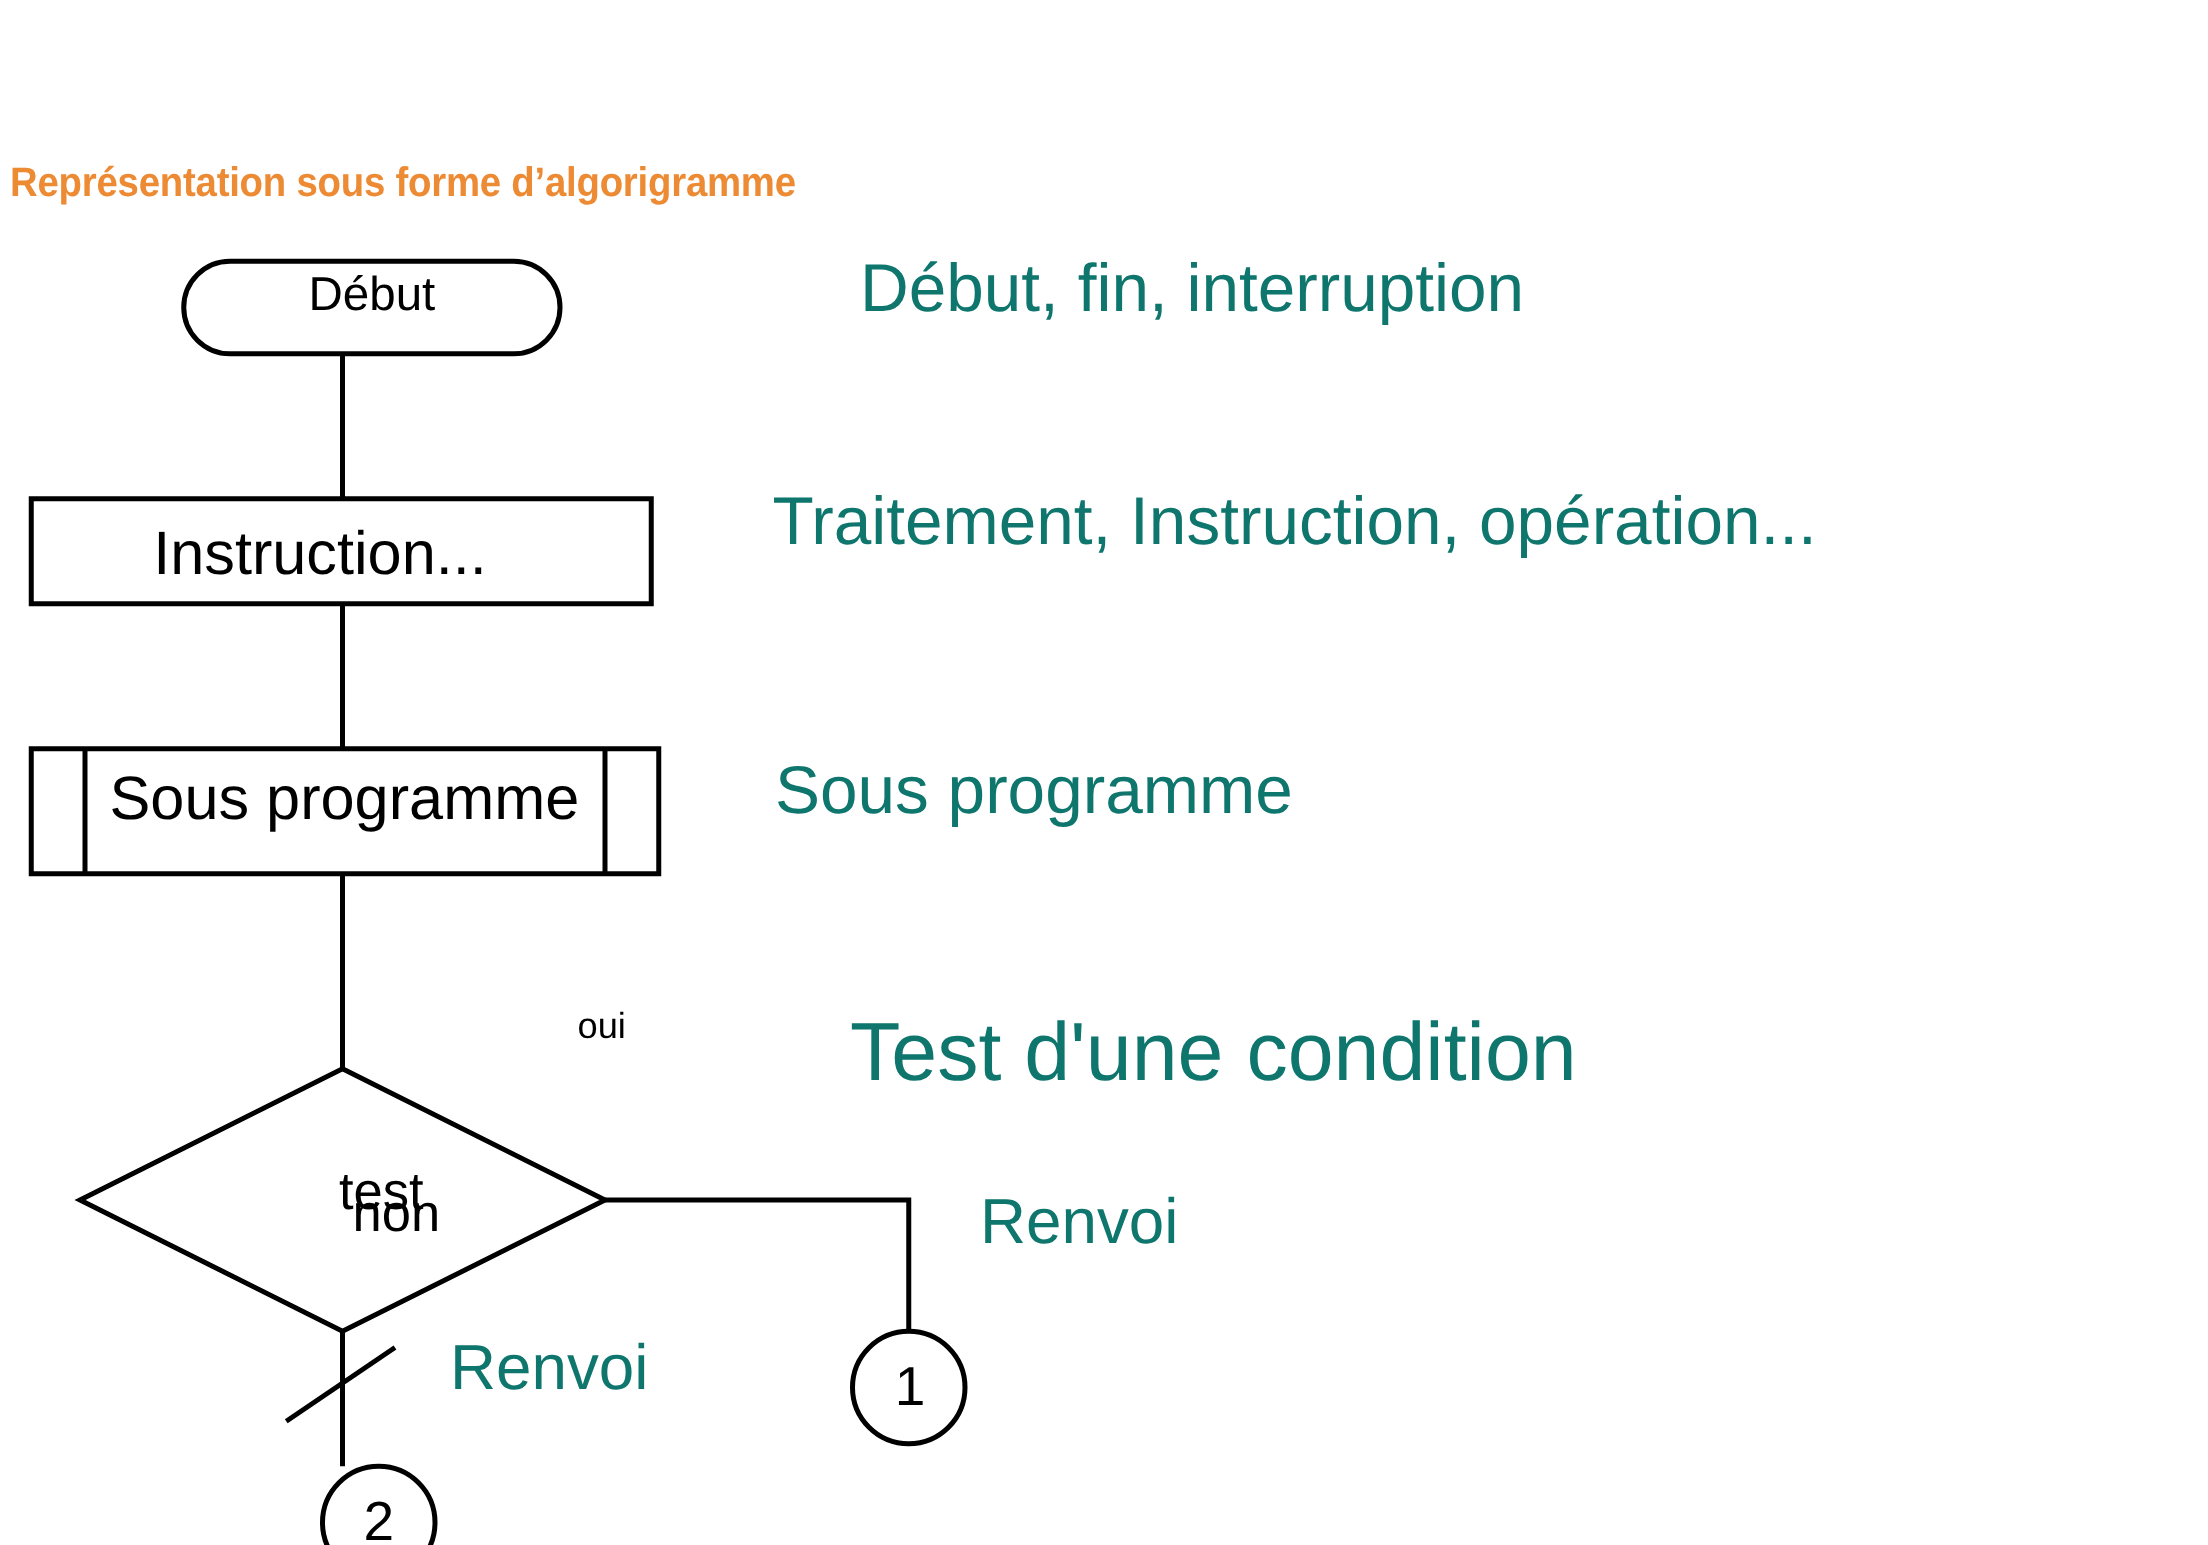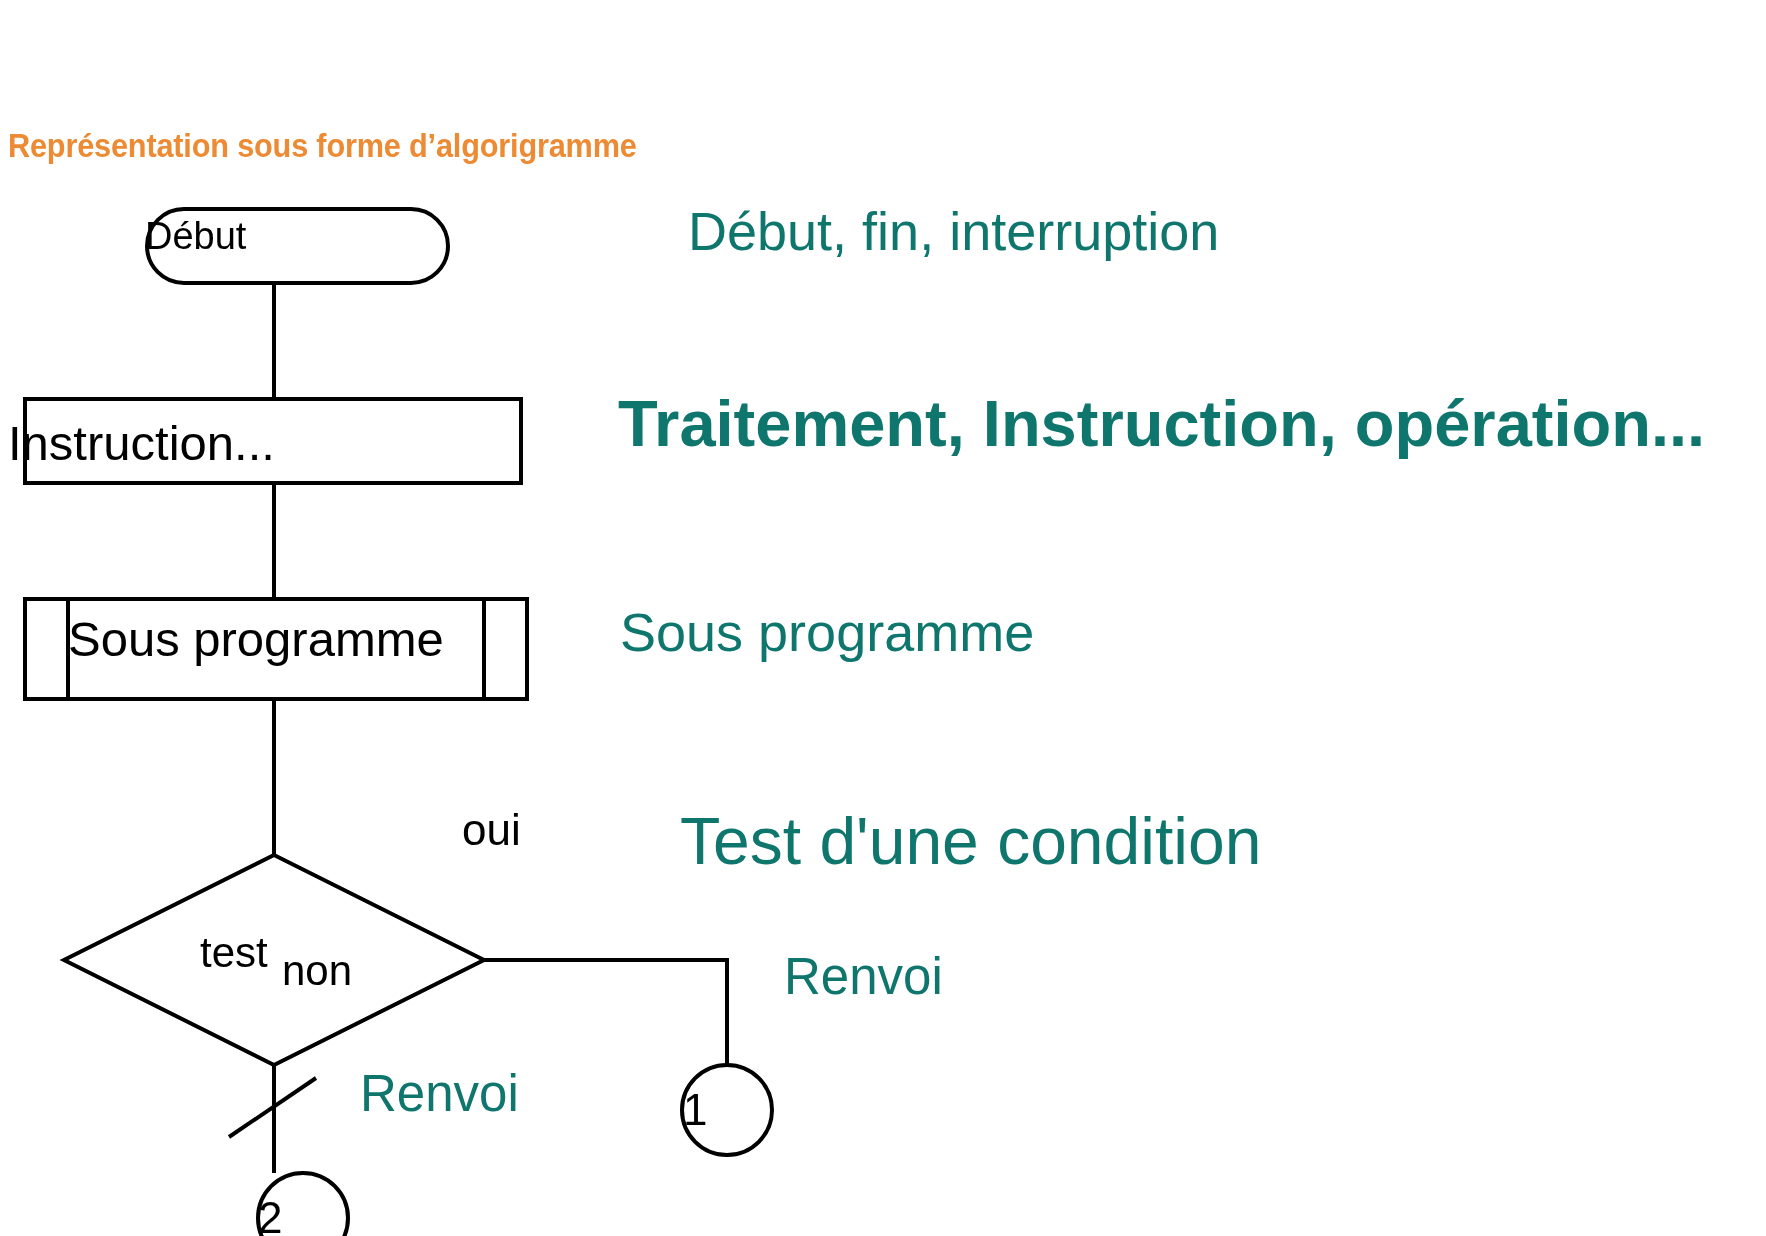--- a/index.html
+++ b/index.html
@@ -54,40 +54,40 @@
     width: 1766px;
     height: 1236px;
   }
 
   
   .shape-label {
     position: absolute;
     color: #000000;
     font-family: "Liberation Sans", sans-serif;
     white-space: nowrap;
-    text-align: left;
+    text-align: center;
   }
   .lbl-debut      { left: 145px; top: 172px; width: 305px; font-size: 38px; }
   .lbl-instruction{ left:  8px; top: 352px; width: 496px; font-size: 49px; line-height: 96px; height: 96px;}
   .lbl-sousprog   { left:  68px; top: 568px; width: 415px; font-size: 49px; }
   .lbl-test       { left: 200px; top: 886px; width: 210px; font-size: 42px; }
-  .lbl-oui        { left: 462px; top: 762px; font-size: 44px; text-align: left; }
+  .lbl-oui        { left: 462px; top: 762px; font-size: 29px; text-align: left; }
   .lbl-non        { left: 282px; top: 904px; font-size: 42px; text-align: center; }
   .lbl-one        { left: 683px; top: 1042px; width: 90px; font-size: 44px; }
   .lbl-two        { left: 258px; top: 1150px; width: 90px; font-size: 44px; }
 
   
   .annot {
     position: absolute;
     color: #0f766e;
     font-family: "Liberation Sans", sans-serif;
     white-space: nowrap;
   }
   .annot-debut    { left: 688px;  top: 157px;  font-size: 54px; }
-  .annot-traite   { left: 618px;  top: 343px;  font-size: 65px; font-weight: bold; }
+  .annot-traite   { left: 618px;  top: 343px;  font-size: 54px; }
   .annot-sousprog { left: 620px;  top: 558px;  font-size: 54px; }
   .annot-test     { left: 680px;  top: 760px;  font-size: 66px; }
   .annot-renvoi1  { left: 784px;  top: 904px;  font-size: 51px; }
   .annot-renvoi2  { left: 360px;  top: 1021px; font-size: 51px; }
 </style>
 </head>
 <body>
 
 <div id="slide">
 

